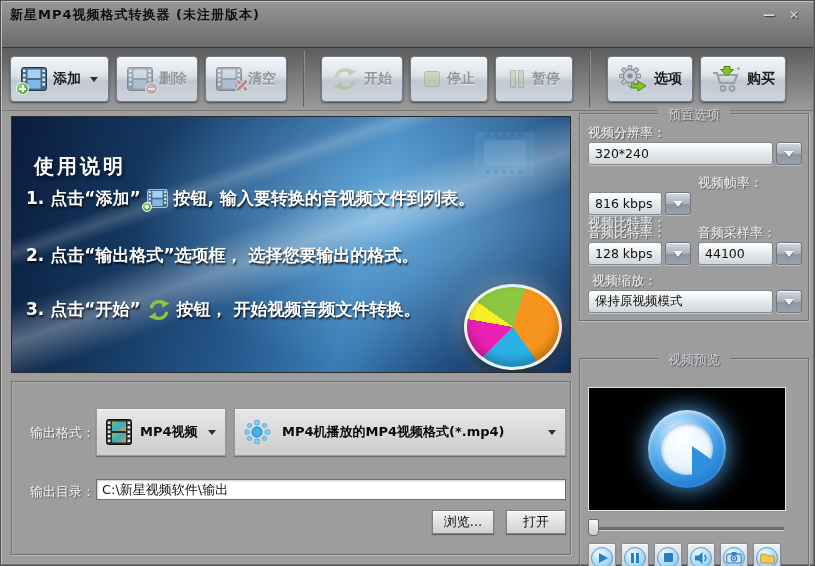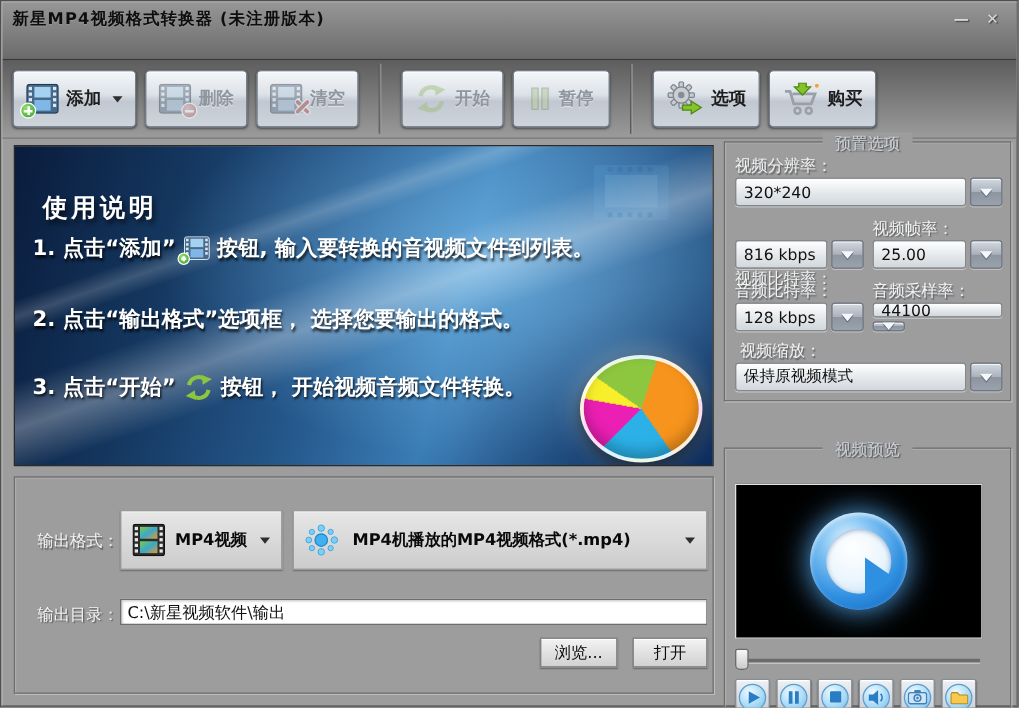--- a/index.html
+++ b/index.html
@@ -244,20 +244,28 @@
             <path d="M4.5 10 A 8.5 8.5 0 0 1 18.5 5" fill="none" stroke="#8cc63f" stroke-width="3.6"></path>
             <polygon points="15.5,1 24.5,4.5 16.5,9.5" fill="#8cc63f"></polygon>
             <path d="M21.5 14 A 8.5 8.5 0 0 1 7.5 19" fill="none" stroke="#8cc63f" stroke-width="3.6"></path>
             <polygon points="10.5,23 1.5,19.5 9.5,14.5" fill="#8cc63f"></polygon>
           </svg>
       </span>
       <span>开始</span>
     </button>
     <button class="tb-btn disabled">
       <span class="icon-wrap">
+        <svg width="18" height="18" viewBox="0 0 18 18">
+            <rect x="1.5" y="1.5" width="15" height="15" rx="2" fill="#a9d077" stroke="#6f9a42"></rect>
+          </svg>
+      </span>
+      <span>停止</span>
+    </button>
+    <button class="tb-btn disabled">
+      <span class="icon-wrap">
         <svg width="18" height="20" viewBox="0 0 18 20">
             <rect x="2.5" y="1.5" width="5" height="17" fill="#a9d077" stroke="#6f9a42"></rect>
             <rect x="10.5" y="1.5" width="5" height="17" fill="#a9d077" stroke="#6f9a42"></rect>
           </svg>
       </span>
       <span>暂停</span>
     </button>
 
     <div class="tb-sep"></div>
 
@@ -375,36 +383,30 @@
     </div>
 
     <span class="lbl" style="left:8px; top:60px;margin-top:40px;">视频比特率：</span>
     <span class="lbl" style="left:118px; top:60px;">视频帧率：</span>
     <div class="combo" style="left:8px; top:78px; width:103px;">
       <div class="combo-field">816 kbps</div>
       <div class="combo-arrow">
           <span class="tri"></span>
         </div>
     </div>
-    <div class="combo" style="left:118px; top:78px; width:104px;">
-      <div class="combo-field">25.00</div>
-      <div class="combo-arrow">
-          <span class="tri"></span>
-        </div>
-    </div>
 
     <span class="lbl" style="left:8px; top:110px;">音频比特率：</span>
     <span class="lbl" style="left:118px; top:110px;">音频采样率：</span>
     <div class="combo" style="left:8px; top:128px; width:103px;">
       <div class="combo-field">128 kbps</div>
       <div class="combo-arrow">
           <span class="tri"></span>
         </div>
     </div>
-    <div class="combo" style="left:118px; top:128px; width:104px;flex-direction:column;">
+    <div class="combo" style="left:118px; top:128px; width:104px;">
       <div class="combo-field">44100</div>
       <div class="combo-arrow">
           <span class="tri"></span>
         </div>
     </div>
 
     <span class="lbl" style="left:12px; top:158px;">视频缩放：</span>
     <div class="combo" style="left:8px; top:176px; width:214px;">
       <div class="combo-field">保持原视频模式</div>
       <div class="combo-arrow">

